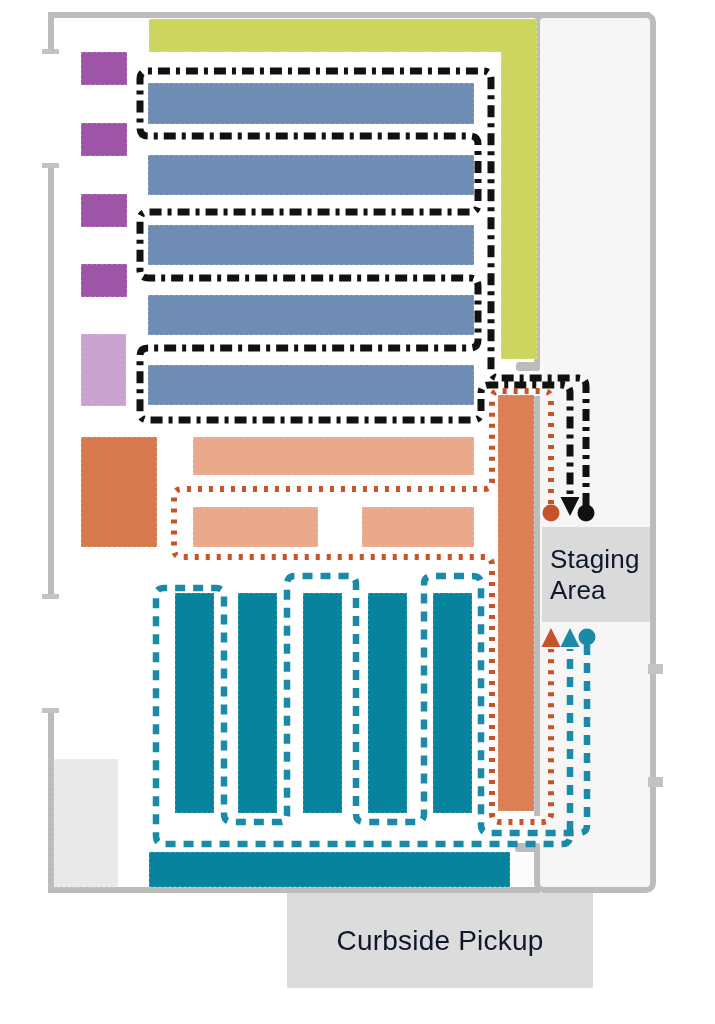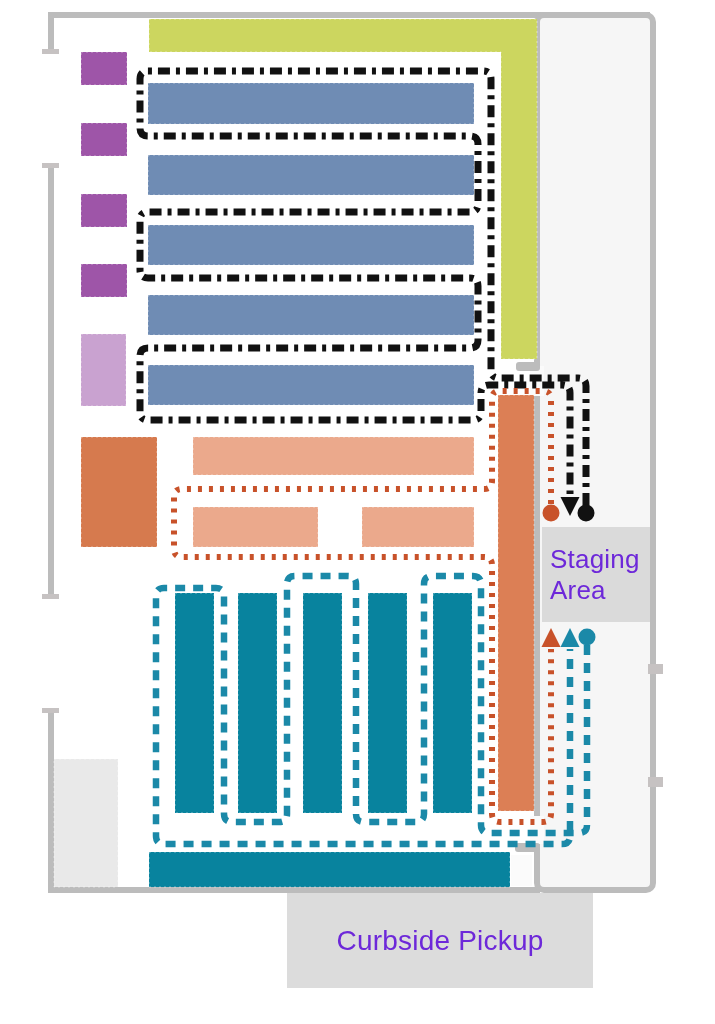--- a/index.html
+++ b/index.html
@@ -7,21 +7,21 @@
     position:relative;
     width:715px;height:1024px;
     background:#ffffff;
     font-family:"Liberation Sans", sans-serif;
     overflow:hidden;
   }
   .stage svg{position:absolute;left:0;top:0;}
   .label{
     position:absolute;
     display:flex;align-items:center;
-    color:#6d28d9;
+    color:#0f172a;
     letter-spacing:0.2px;
   }
   .label.staging{
     left:542px;top:527px;width:108px;height:95px;
     font-size:26px;line-height:1.17;
     padding-left:8px;box-sizing:border-box;
     text-align:left;
   }
   .label.curbside{
     left:287px;top:893px;width:306px;height:95px;

